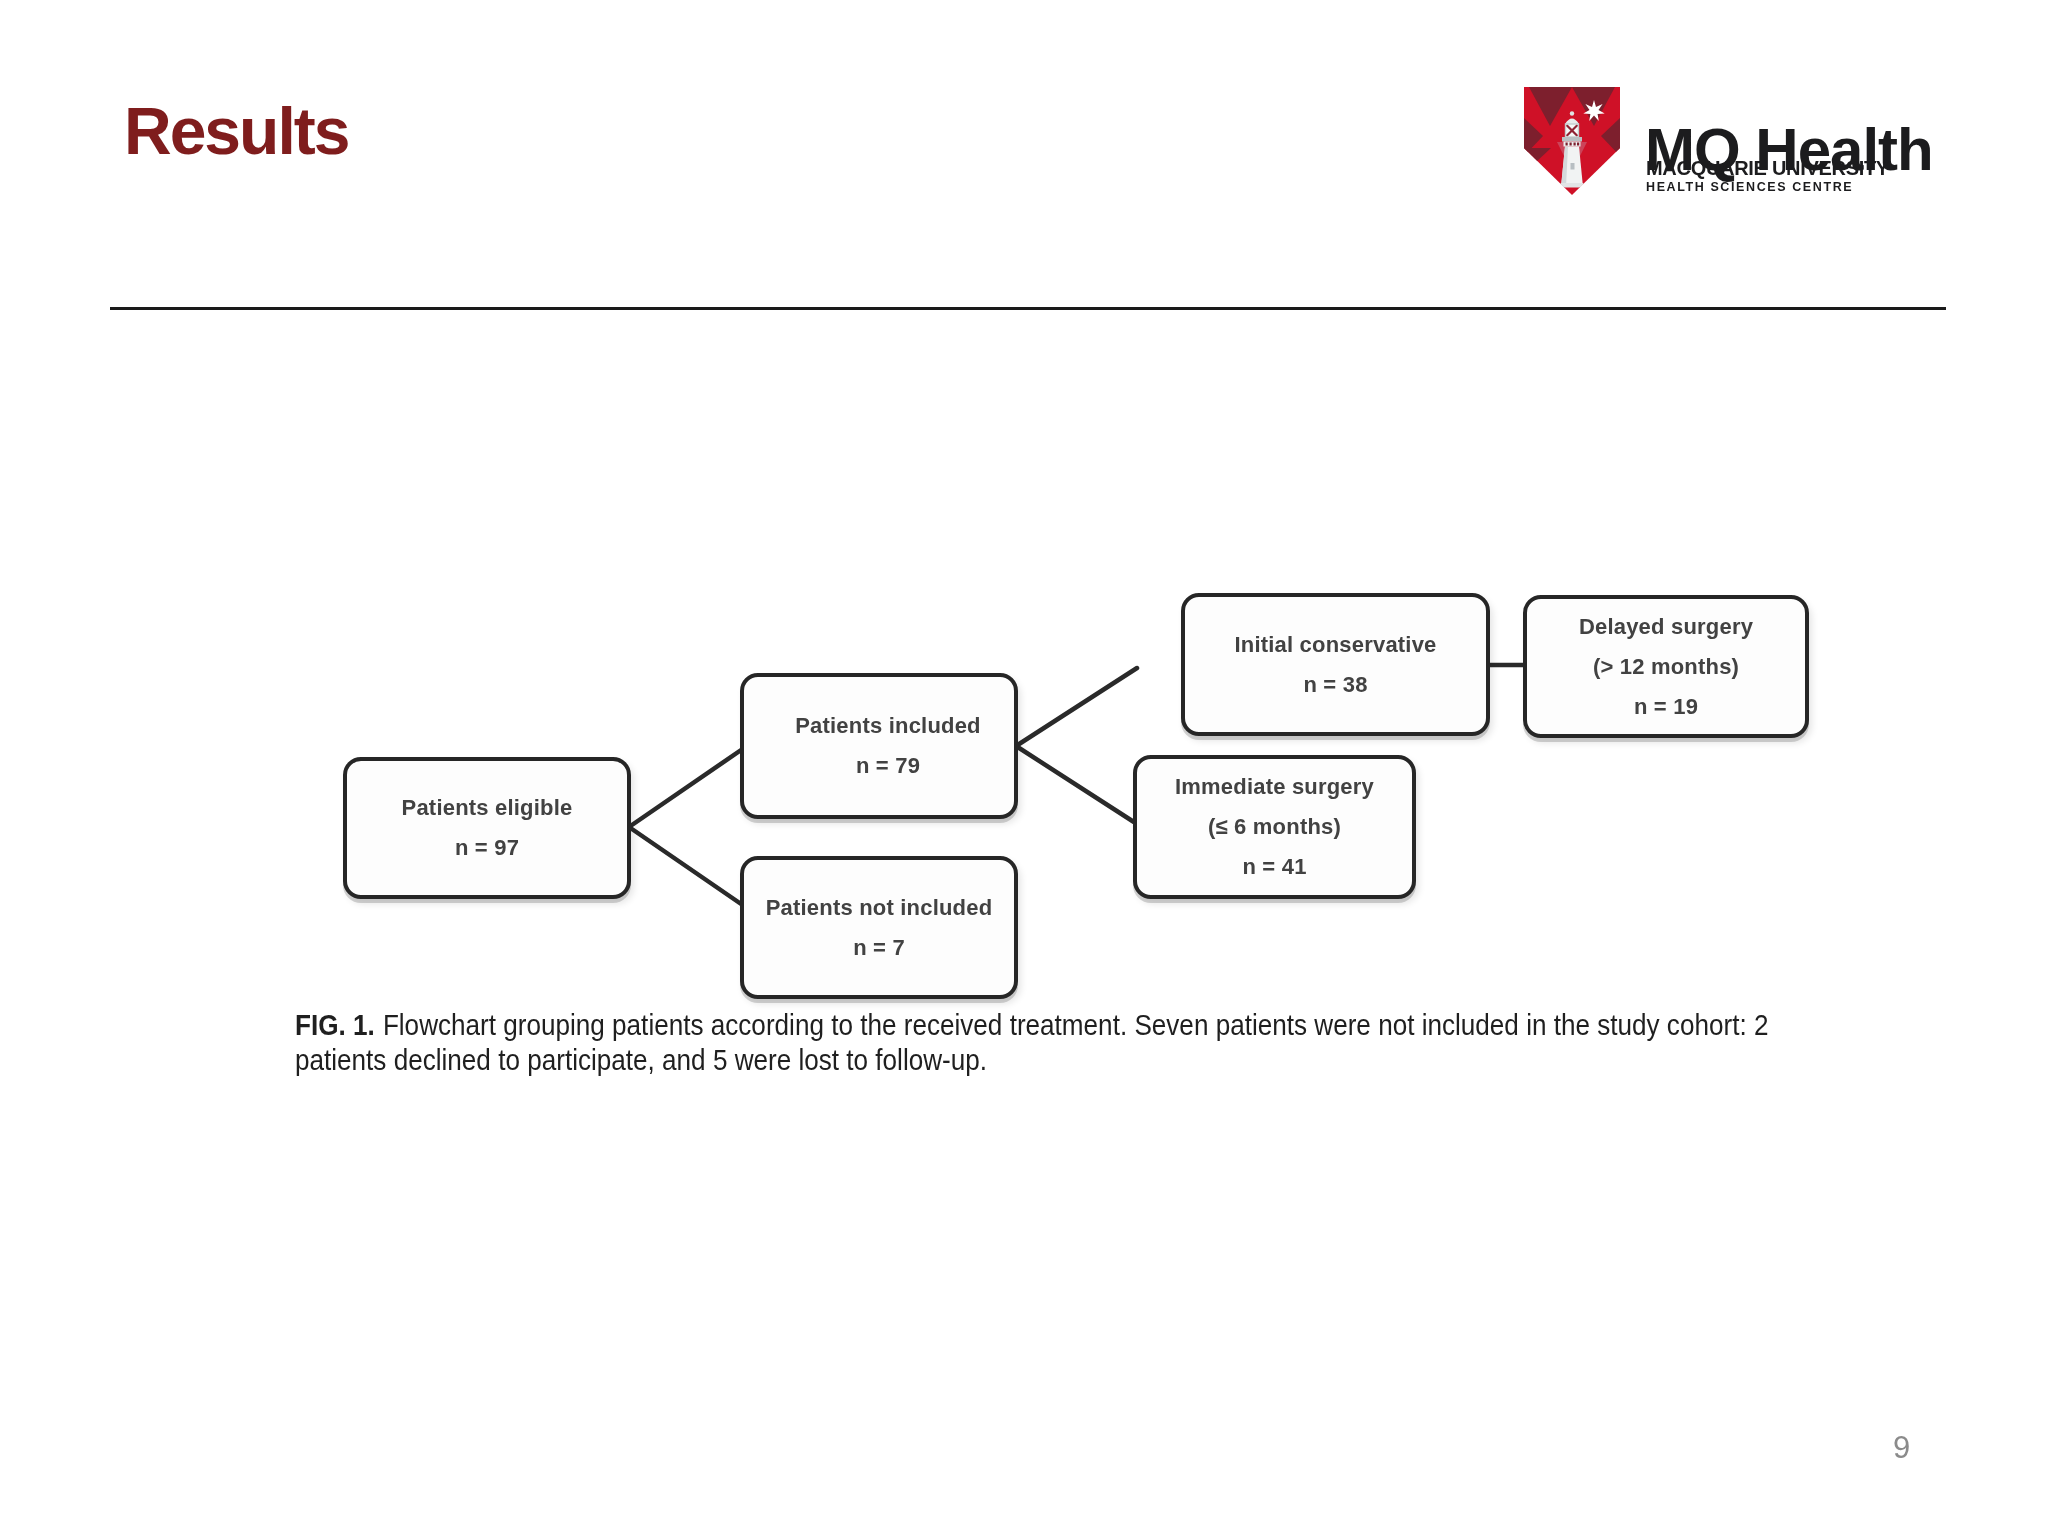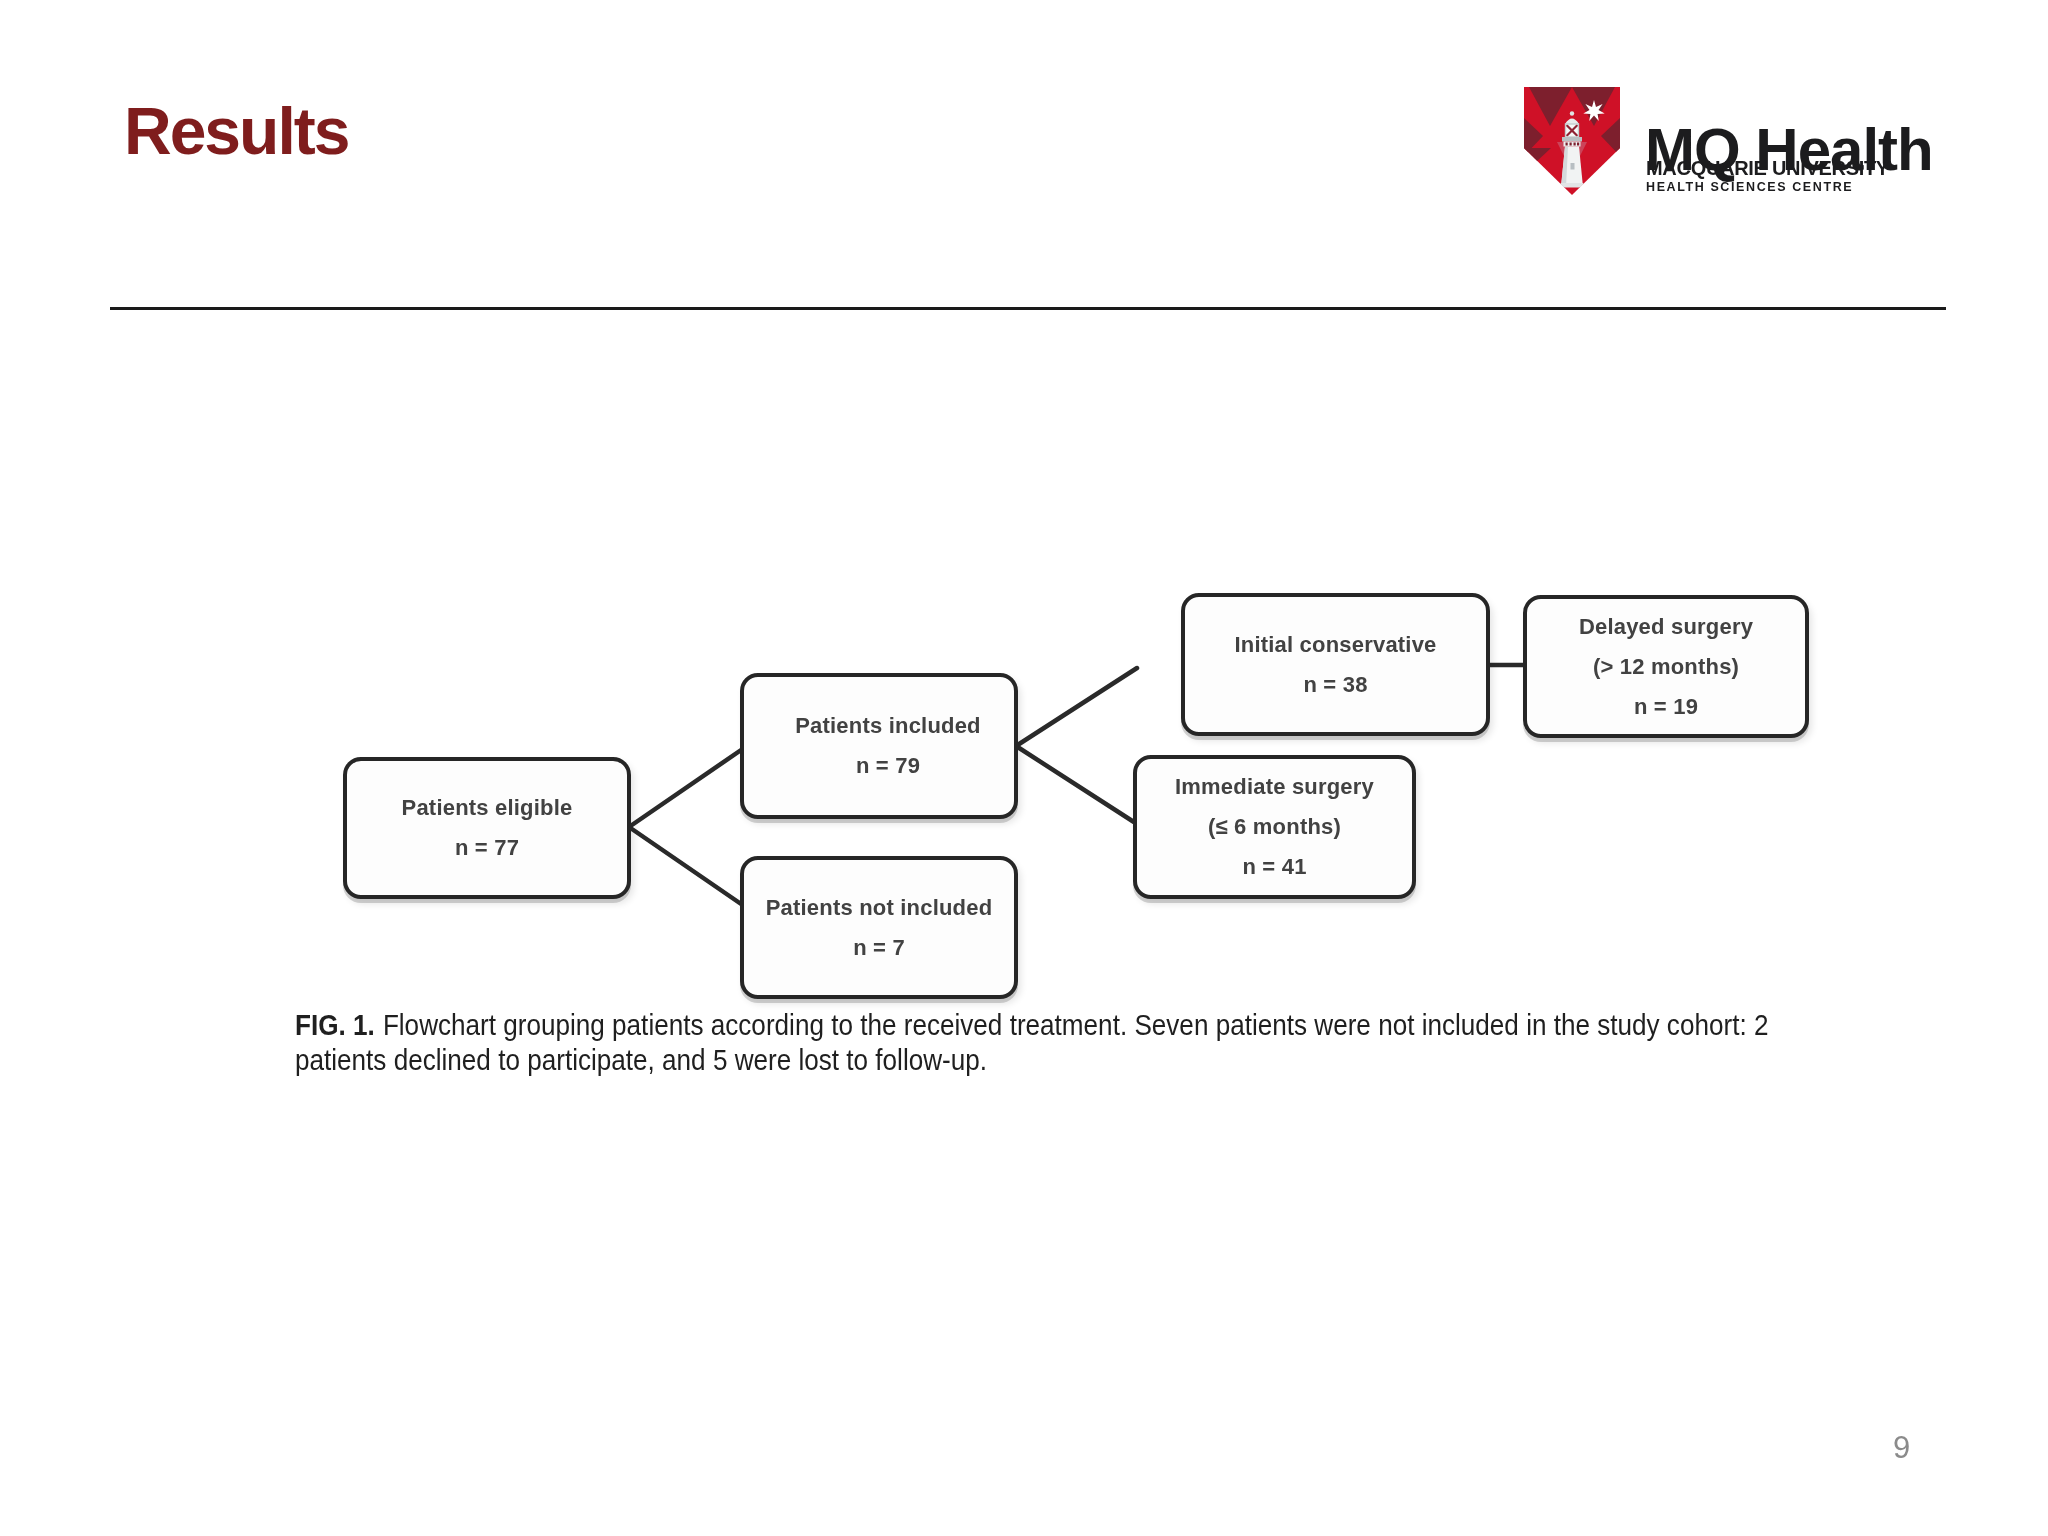--- a/index.html
+++ b/index.html
@@ -103,21 +103,21 @@
         <line x1="629" y1="827" x2="744" y2="748"></line>
         <line x1="629" y1="827" x2="744" y2="906"></line>
         <line x1="1016" y1="746" x2="1137" y2="668"></line>
         <line x1="1016" y1="746" x2="1137" y2="824"></line>
         <line x1="1414" y1="665" x2="1525" y2="665"></line>
       </g>
     </svg>
 
     <div class="fc-box" style="left:343px;top:757px;width:288px;height:142px;">
       <span class="fc-line">Patients eligible</span>
-      <span class="fc-line">n = 77</span>
+      <span class="fc-line">n = 97</span>
 
     </div>
 
     <div class="fc-box" style="left:740px;top:673px;width:278px;height:146px;padding-left:18px;">
       <span class="fc-line">Patients included</span>
       <span class="fc-line">n = 79</span>
 
     </div>
 
     <div class="fc-box" style="left:740px;top:840px;width:278px;height:143px;margin-top:16px;">

